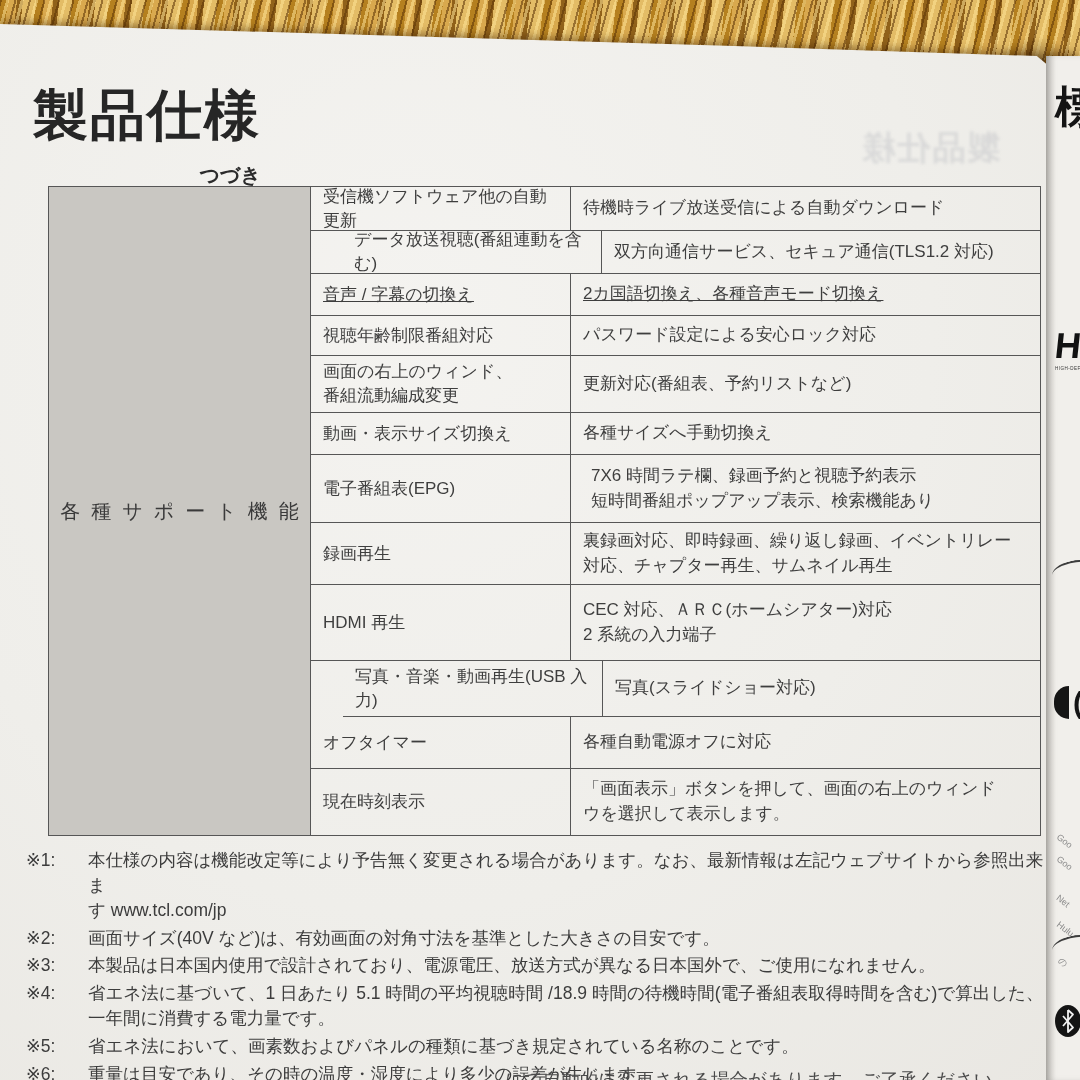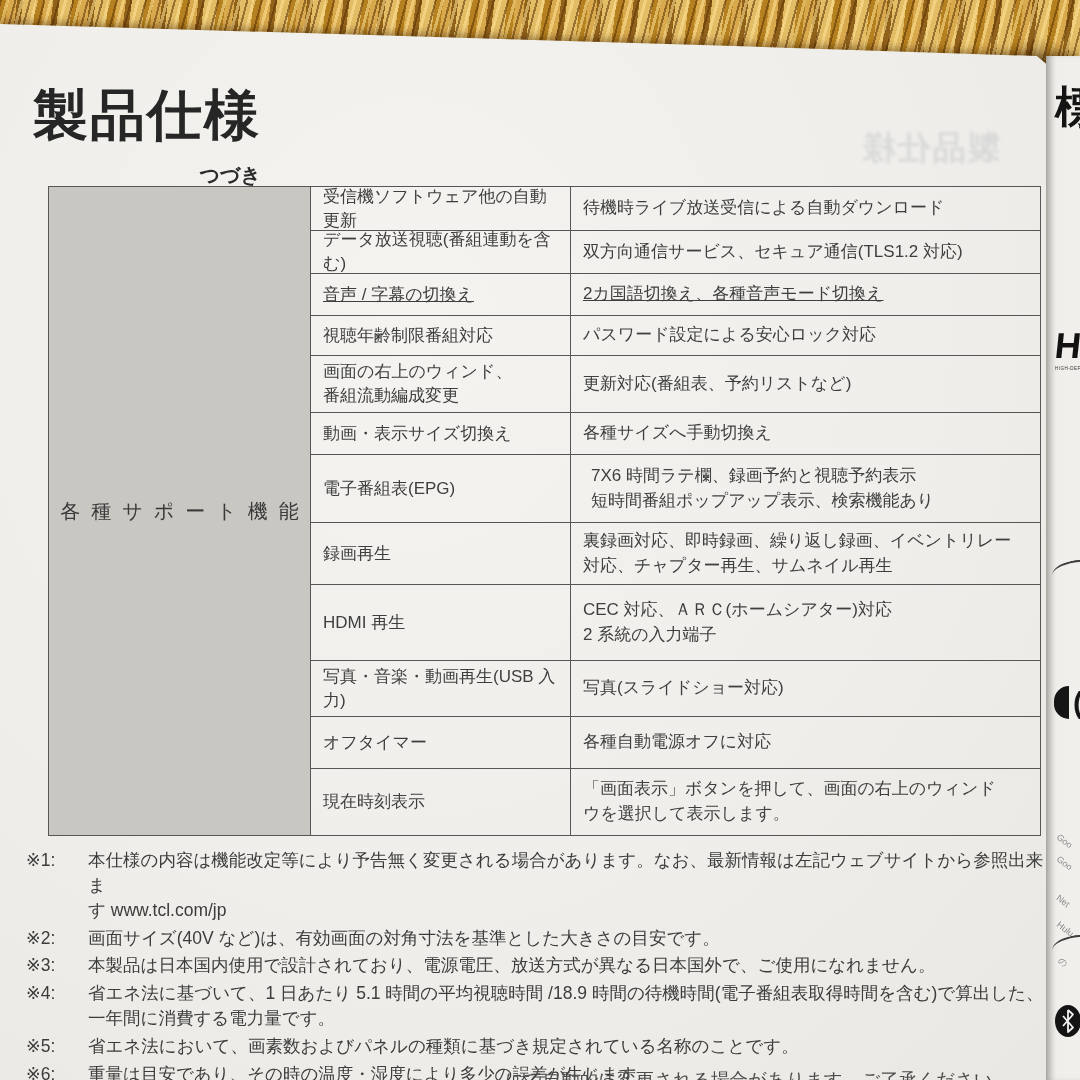--- a/index.html
+++ b/index.html
@@ -56,25 +56,25 @@
   }
   .group-cell{
     width:262px;flex:none;background:#c9c7c2;border-right:1px solid #565656;
     display:flex;align-items:center;justify-content:center;
     font-size:20px;letter-spacing:11px;text-indent:11px;color:#3a3a3a;
     box-sizing:border-box;
   }
   .rows{flex:1;display:flex;flex-direction:column;}
   .row{display:flex;border-bottom:1px solid #565656;box-sizing:border-box;}
   .row:last-child{border-bottom:none;}
-  .row:nth-child(1){height:44px;} .row:nth-child(2){height:43px;}
+  .row:nth-child(1){height:44px;} .row:nth-child(2){height:43px;padding-left:31px;}
   .row:nth-child(3){height:42px;text-decoration:underline;} .row:nth-child(4){height:40px;}
   .row:nth-child(5){height:57px;} .row:nth-child(6){height:42px;}
   .row:nth-child(7){height:68px;gap:8px;} .row:nth-child(8){height:62px;}
-  .row:nth-child(9){height:76px;} .row:nth-child(10){height:56px;}
+  .row:nth-child(9){height:76px;} .row:nth-child(10){height:56px;margin-left:32px;}
   .row:nth-child(11){height:52px;} .row:nth-child(12){height:66px;}
   .cell-label{
     width:260px;flex:none;border-right:1px solid #565656;box-sizing:border-box;
     display:flex;align-items:center;padding:0 8px 0 12px;
     font-size:17px;line-height:1.4;white-space:pre-line;overflow:hidden;
   }
   .cell-value{
     flex:1;display:flex;align-items:center;padding:0 6px 0 12px;
     font-size:17px;line-height:1.45;white-space:pre-line;overflow:hidden;box-sizing:border-box;
   }

